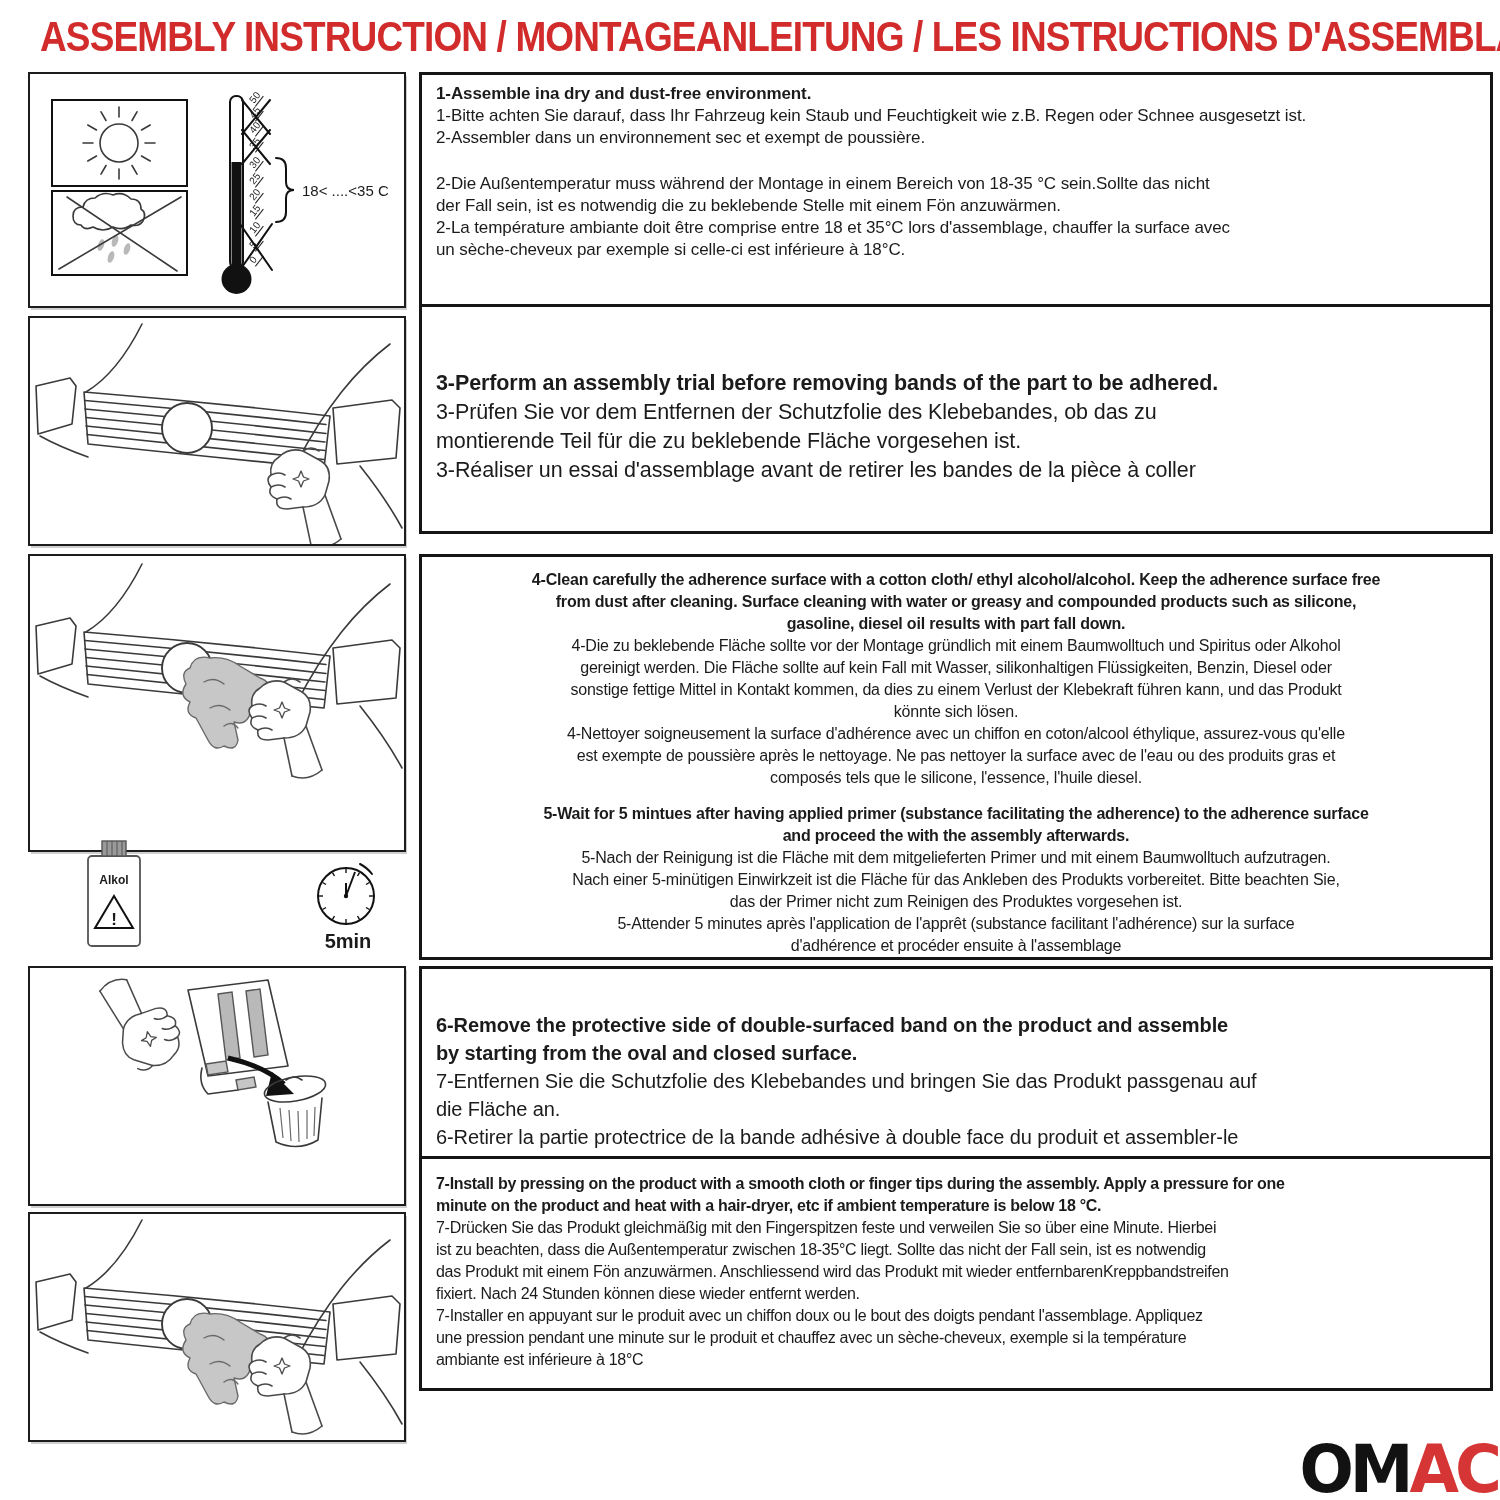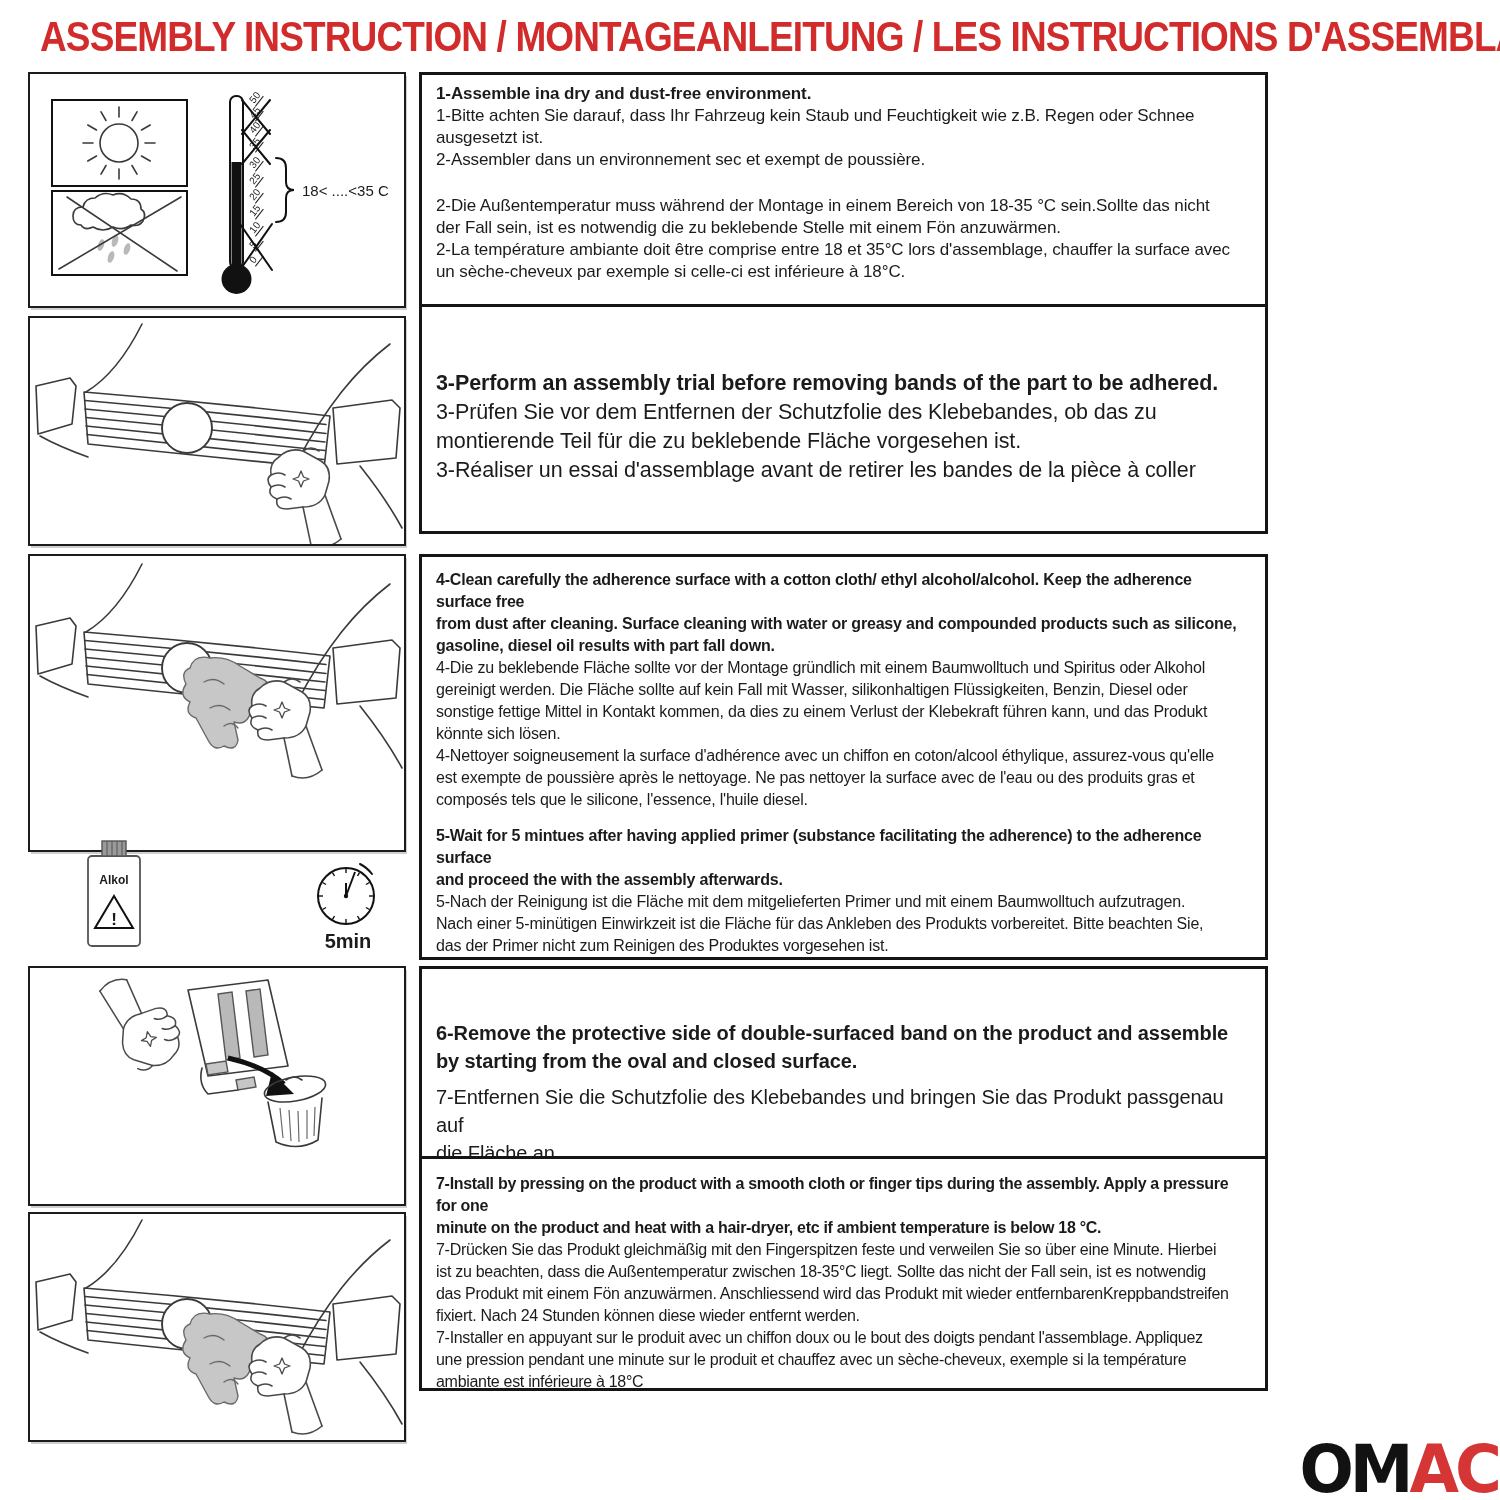--- a/index.html
+++ b/index.html
@@ -3,29 +3,29 @@
 <meta charset="utf-8">
 <style>
   html,body{margin:0;padding:0;background:#fff;}
   .page{position:relative;width:1500px;height:1500px;background:#fff;overflow:hidden;
         font-family:"Liberation Sans",sans-serif;color:#1b1b1b;}
   .title{position:absolute;left:40px;top:12px;font-size:43px;font-weight:bold;
          color:#d22b2b;white-space:nowrap;letter-spacing:-1px;
          transform:scaleX(.86);transform-origin:left top;}
   .illus{position:absolute;left:28px;width:378px;border:2px solid #1c1c1c;background:#fff;
          box-sizing:border-box;box-shadow:2px 3px 0 -1px #cfcfcf;}
-  .txt{position:absolute;left:419px;width:849px;border:3px solid #151515;background:#fff;
+  .txt{position:absolute;left:419px;width:1074px;border:3px solid #151515;background:#fff;
        box-sizing:border-box;overflow:hidden;}
   .blk{white-space:pre-line;padding:0 14px;}
   .b{font-weight:bold;}
   
   .t1 .blk{font-size:17px;line-height:22px;letter-spacing:-0.1px;}
   .t2 .blk{font-size:21.5px;line-height:29px;letter-spacing:-0.1px;}
-  .t3 .blk{font-size:16px;line-height:22px;letter-spacing:-0.2px;}
-  .t4 .blk{font-size:20px;line-height:28px;letter-spacing:-0.1px;margin-top:8px;}
+  .t3 .blk{font-size:16px;line-height:22px;letter-spacing:-0.2px;text-align:center;}
+  .t4 .blk{font-size:20px;line-height:28px;letter-spacing:-0.1px;}
   .t5 .blk{font-size:16px;line-height:22px;letter-spacing:-0.3px;}
   .gap24{height:24px;} .gap14{height:14px;}
   .pt8{padding-top:8px;} .pt62{padding-top:62px;} .pt12{padding-top:12px;}
   .pt42{padding-top:42px;} .pt14{padding-top:14px;}
   svg{display:block;}
   .sketch{stroke:#3a3a3a;fill:none;stroke-width:1.6;stroke-linecap:round;stroke-linejoin:round;}
   .ink{stroke:#111;fill:none;stroke-width:2;stroke-linecap:round;}
   .logo{position:absolute;top:1440px;right:2px;width:230px;height:60px;background:#fff;
         text-align:right;font-weight:bold;font-size:64px;line-height:58px;
         letter-spacing:-4px;font-family:"DejaVu Sans",sans-serif;transform:scaleY(1.04);}

